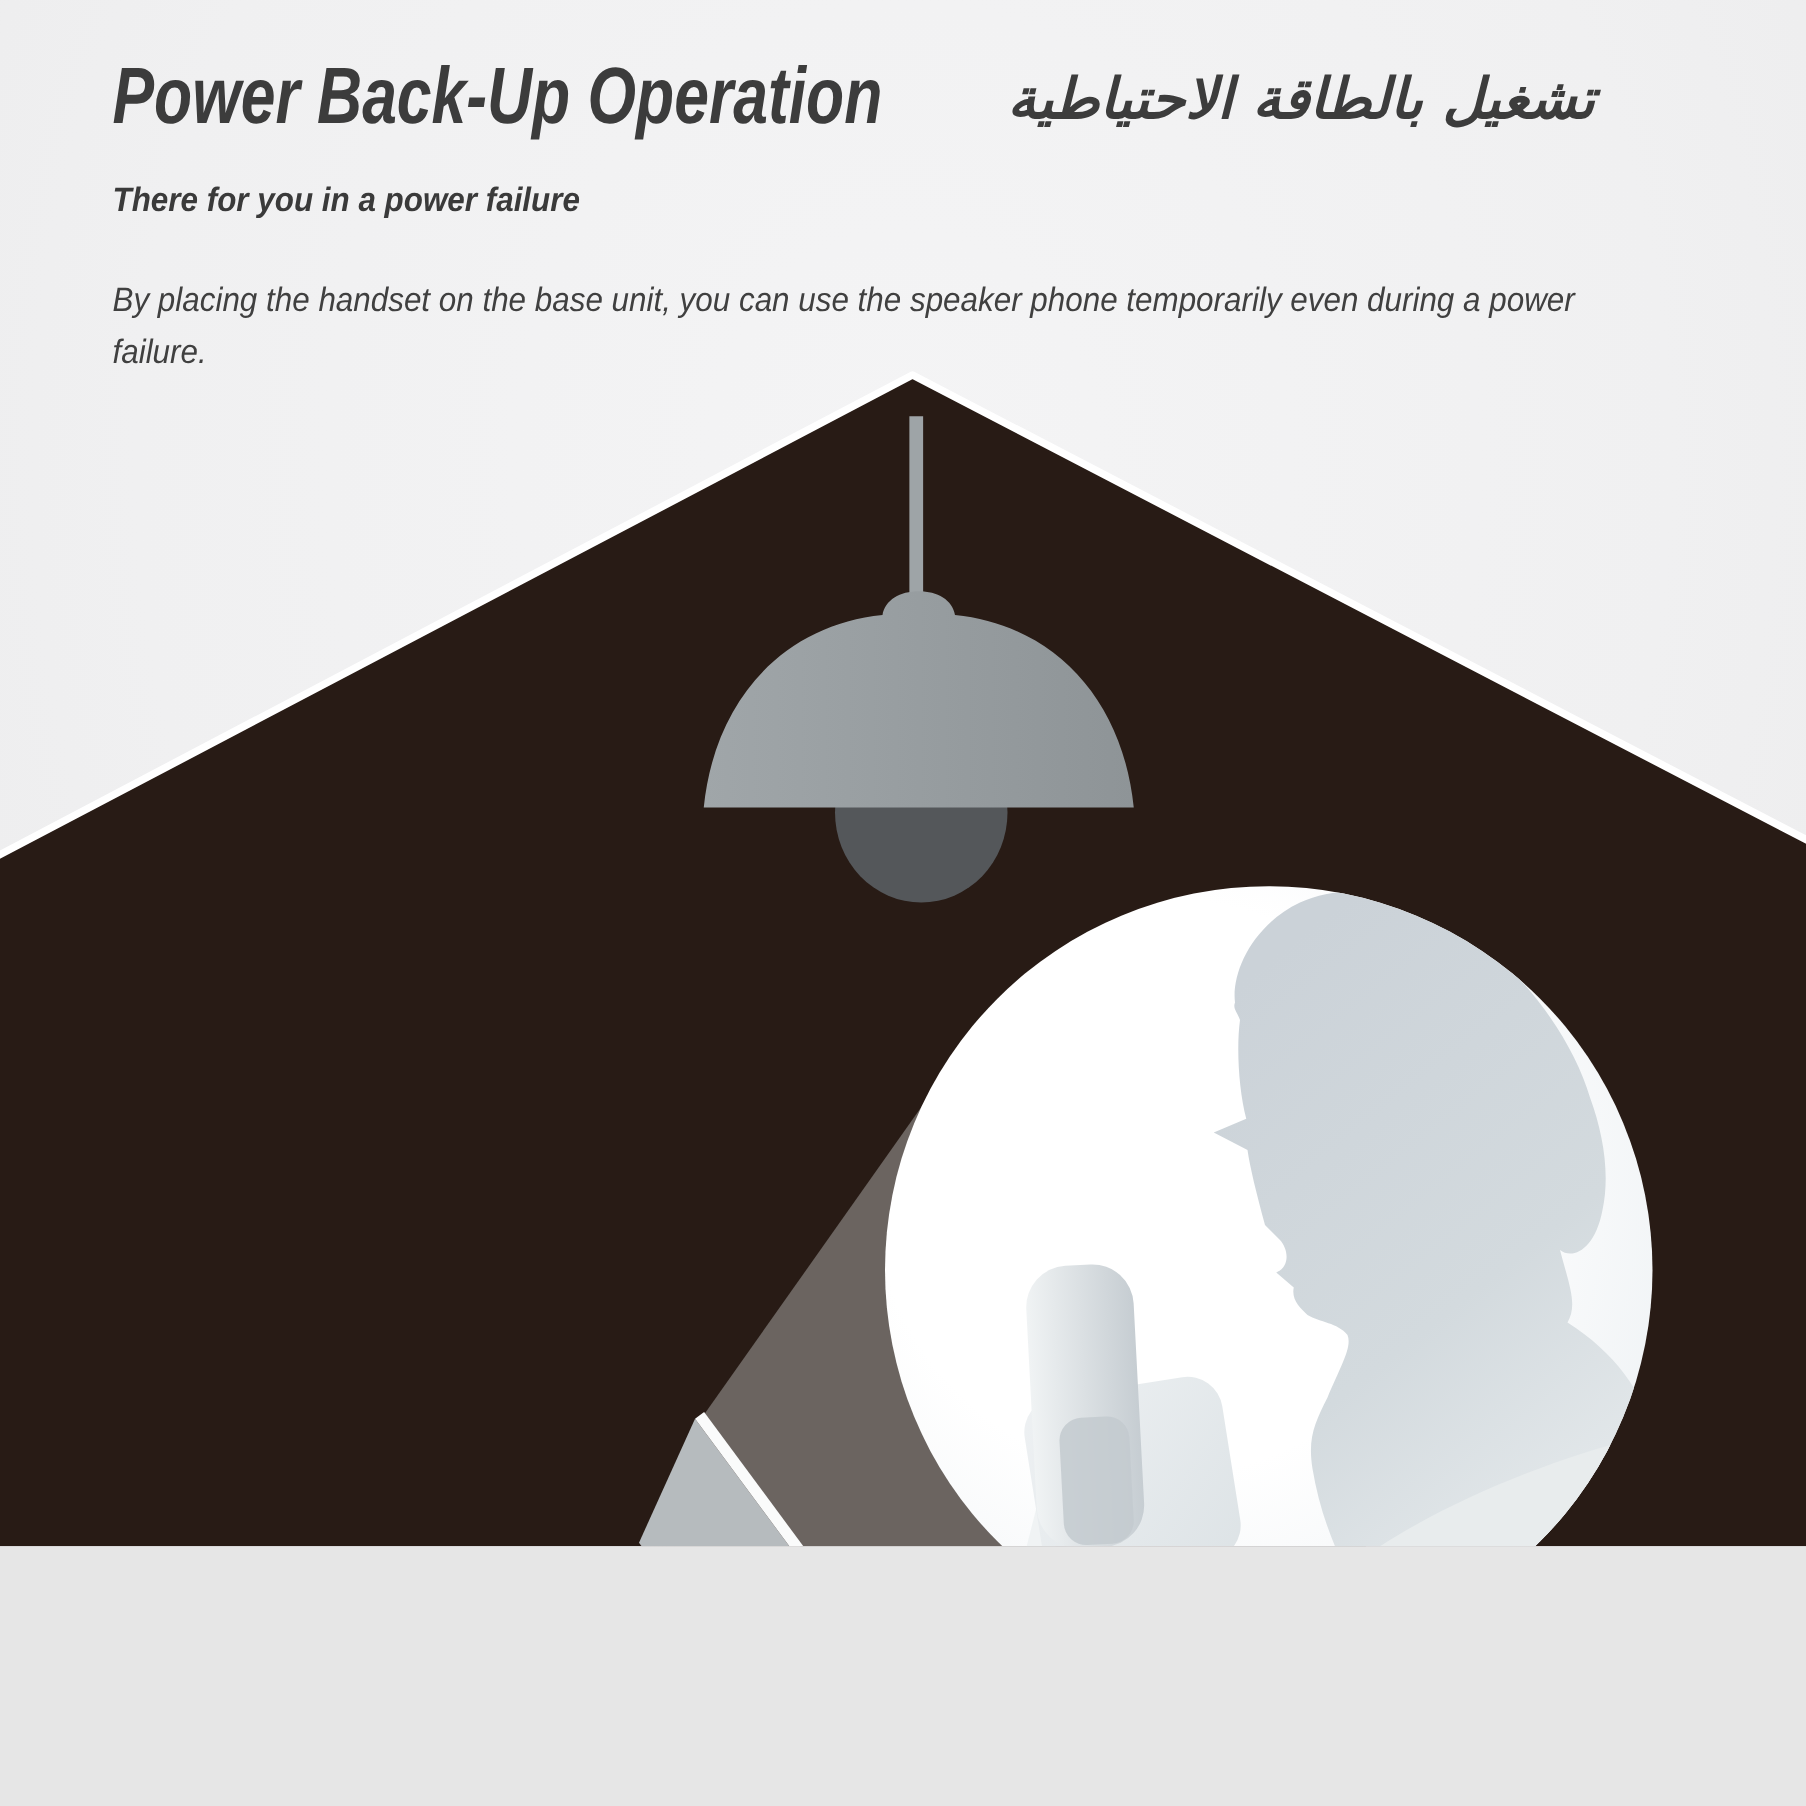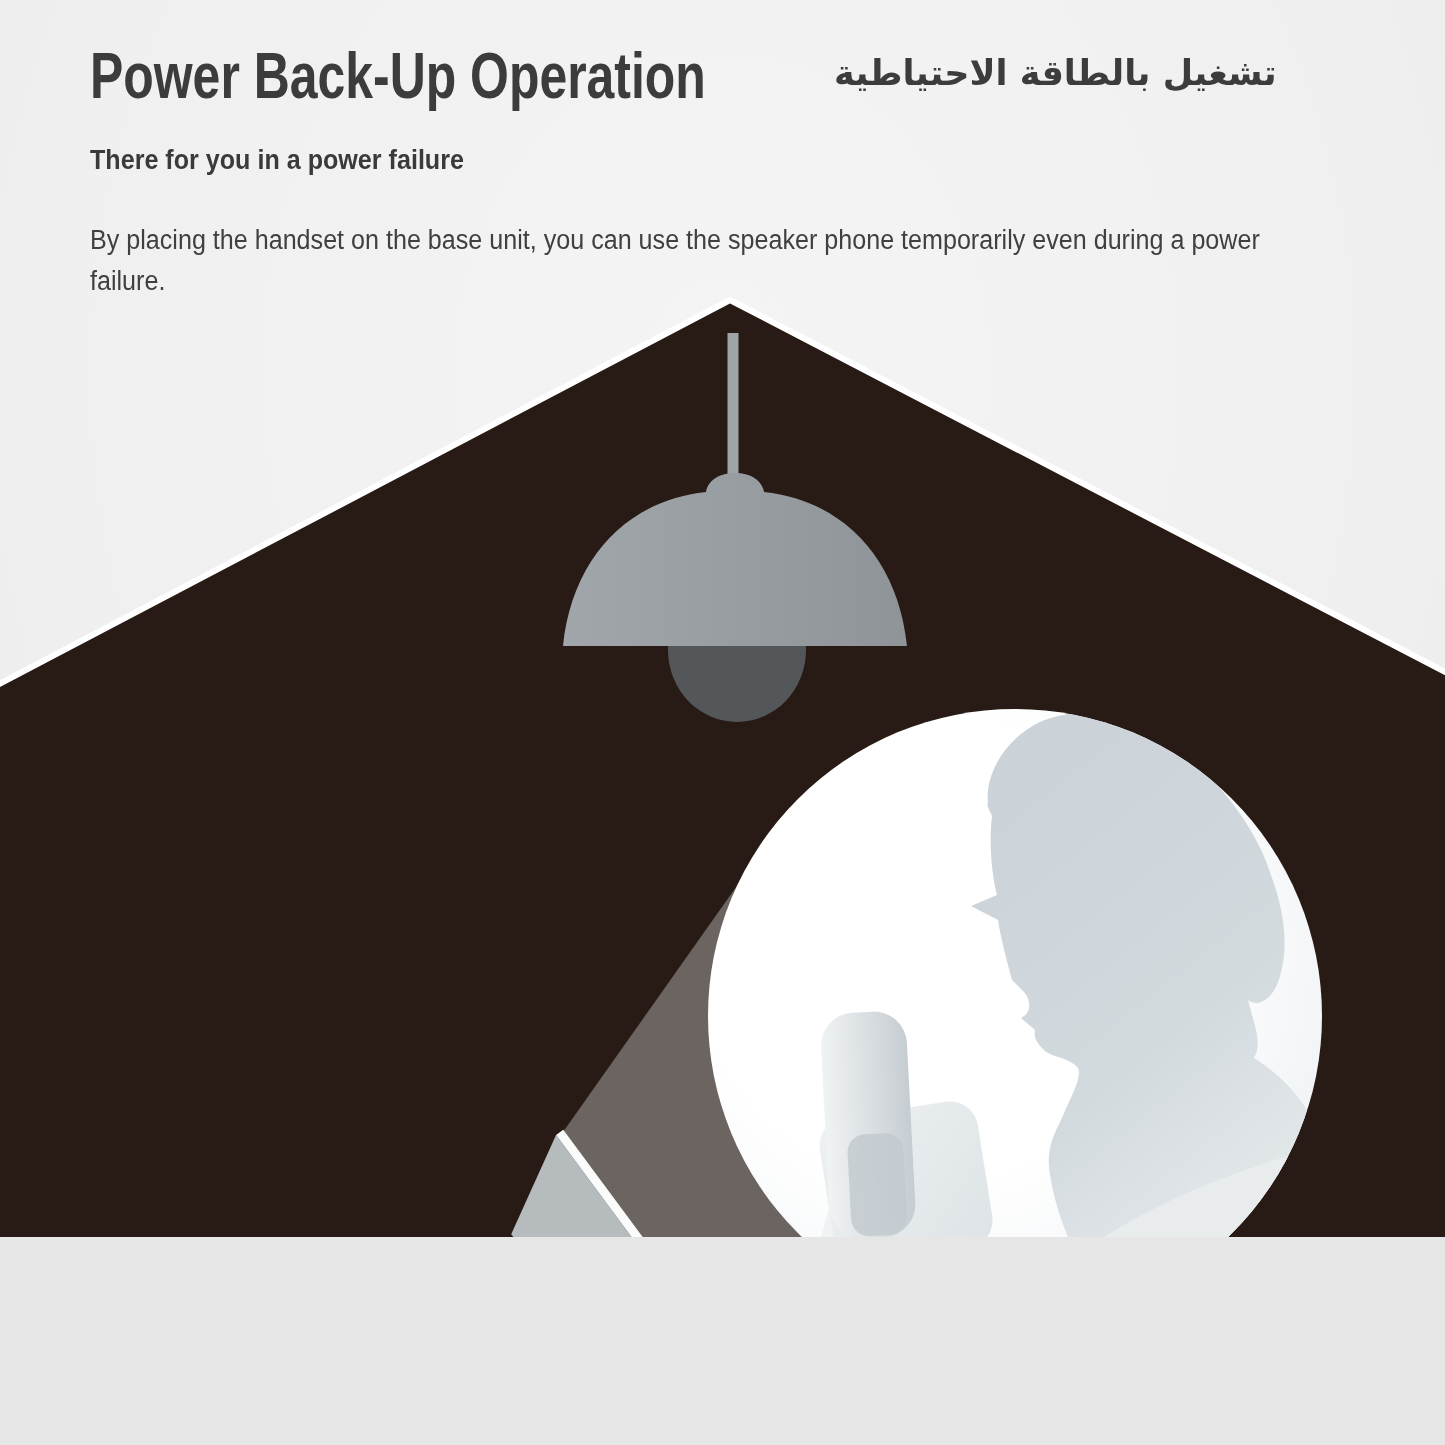--- a/index.html
+++ b/index.html
@@ -1,31 +1,32 @@
 <!DOCTYPE html>
 <html><head>
 <meta charset="utf-8">
 <style>
   html,body{margin:0;padding:0;background:#e6e6e6;}
   .canvas{
     position:relative;width:1445px;height:1237px;overflow:hidden;
     background:radial-gradient(ellipse at 50% 30%, #f4f4f5 0%, #f0f0f1 60%, #ebebec 100%);
     font-family:"Liberation Sans", sans-serif;
+    font-style:italic;
   }
   .hdr{position:absolute;left:0;top:0;width:100%;z-index:3;}
   .title-en{
     position:absolute;left:90px;top:44px;
     font-size:64px;font-weight:bold;color:#3c3c3c;line-height:1;
     transform:scaleX(0.78);transform-origin:0 0;white-space:nowrap;
     letter-spacing:0px;
   }
   .title-ar{
-    position:absolute;left:834px;top:52px;
+    position:absolute;left:806px;top:52px;
     font-family:"DejaVu Sans", sans-serif;
-    font-size:35px;font-weight:bold;color:#3c3c3c;line-height:1.2;
+    font-size:45px;font-weight:bold;color:#3c3c3c;line-height:1.2;
     white-space:nowrap;direction:rtl;
   }
   .subtitle{
     position:absolute;left:90px;top:144px;
     font-size:27px;font-weight:bold;color:#3a3a3a;line-height:1.2;
     transform:scaleX(0.93);transform-origin:0 0;white-space:nowrap;
   }
   .bodytext{
     position:absolute;left:90px;top:220px;
     font-size:27px;font-weight:400;color:#404040;line-height:41px;

